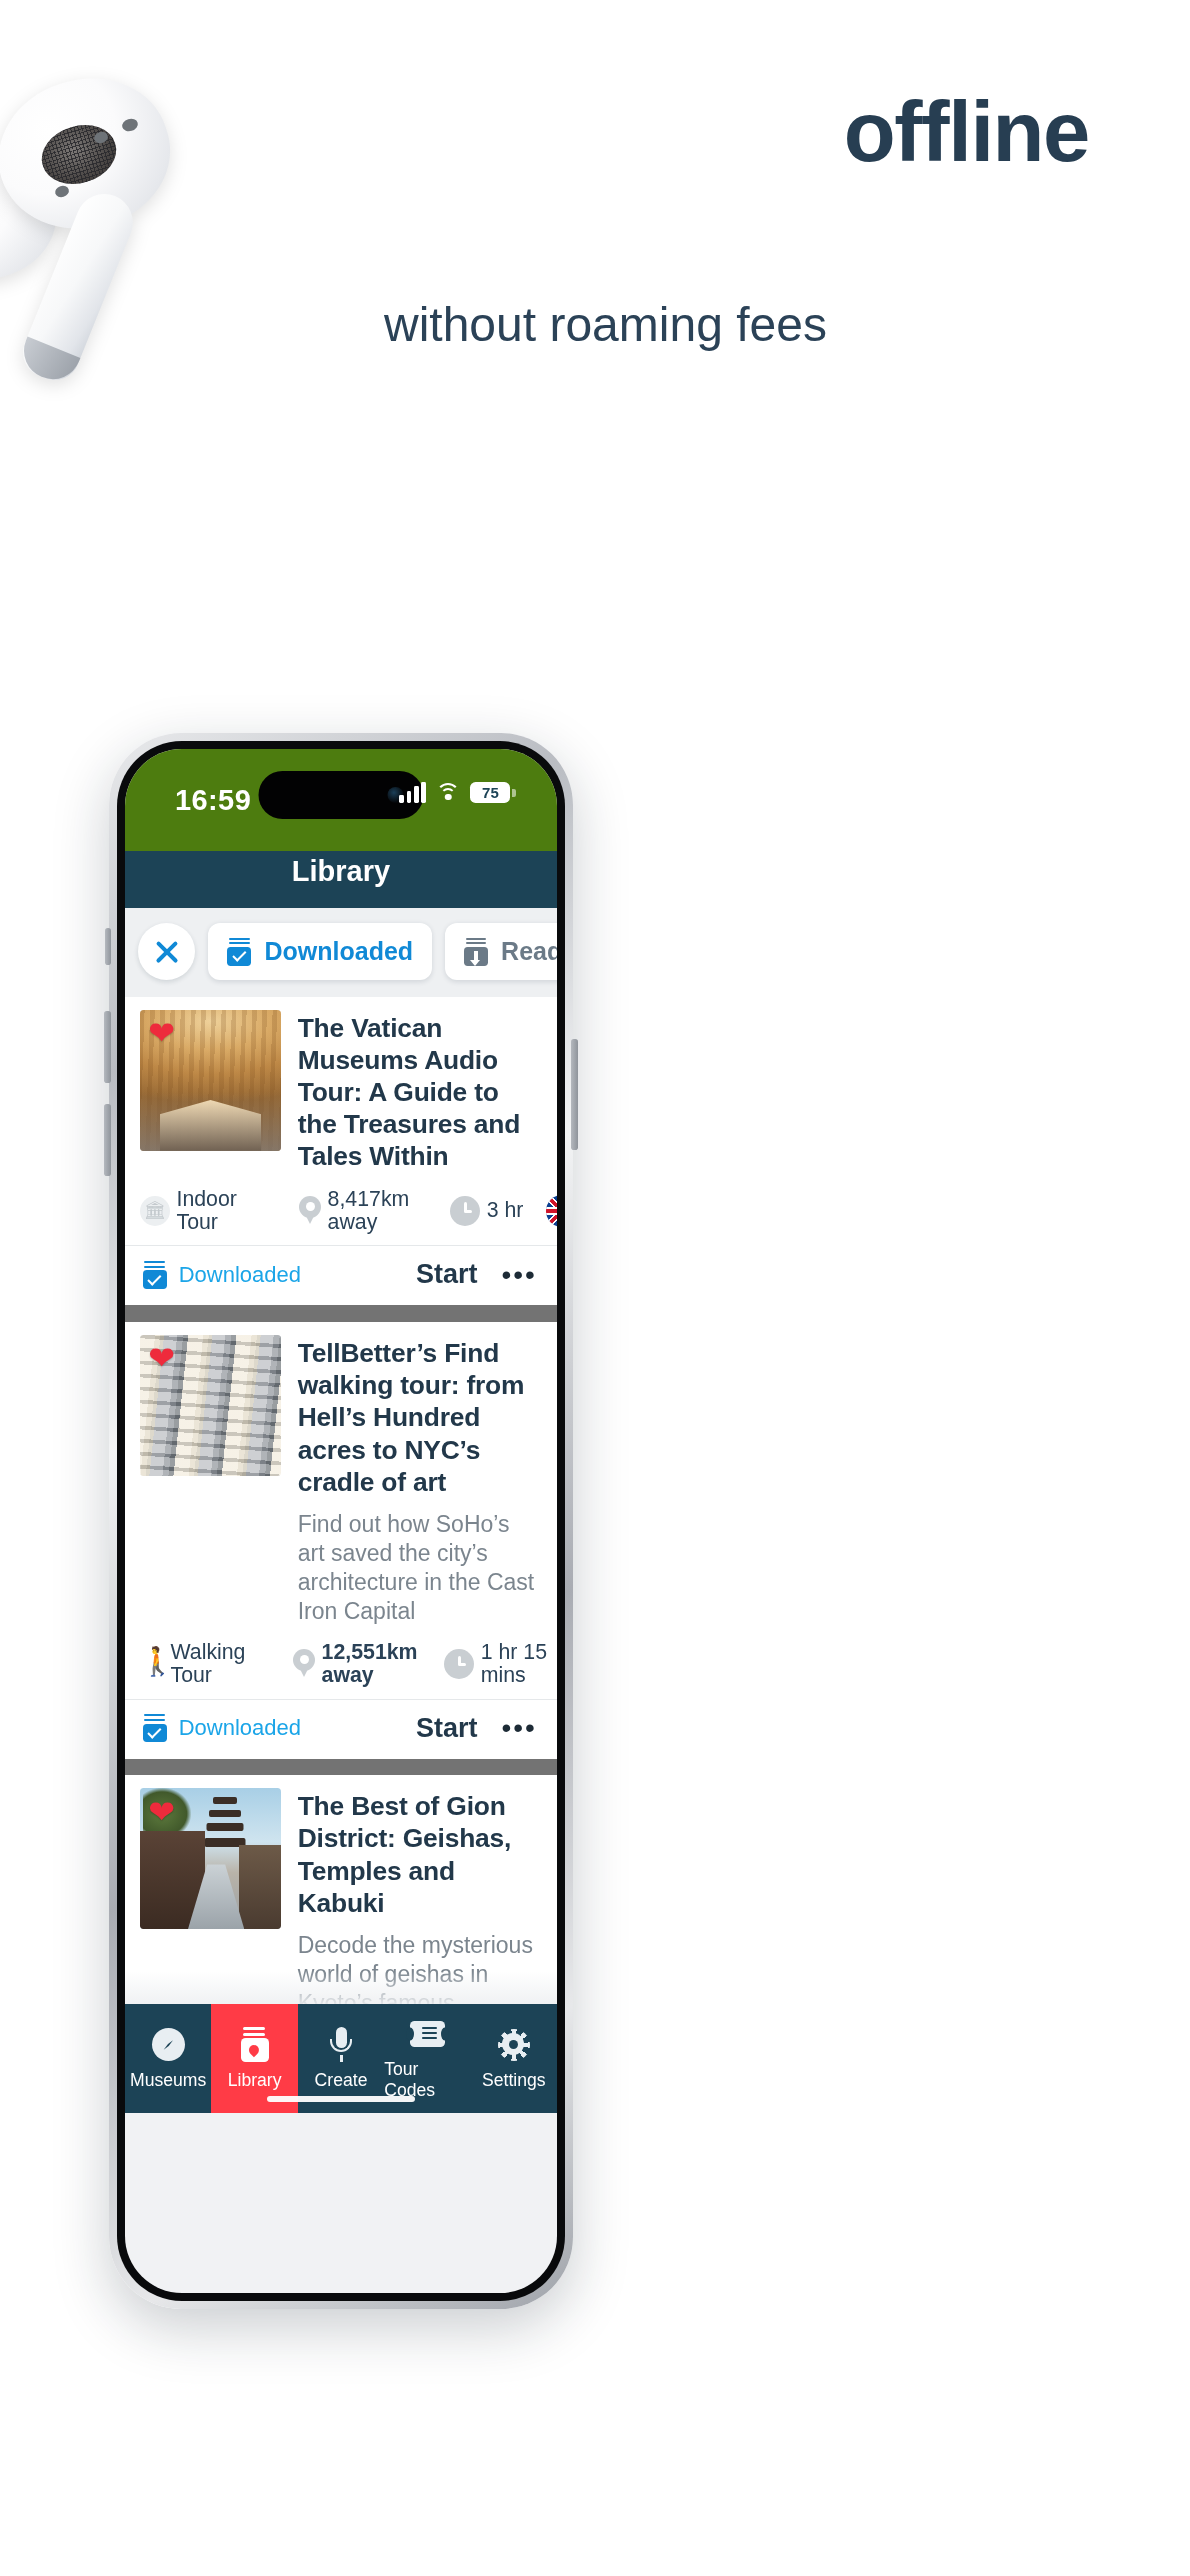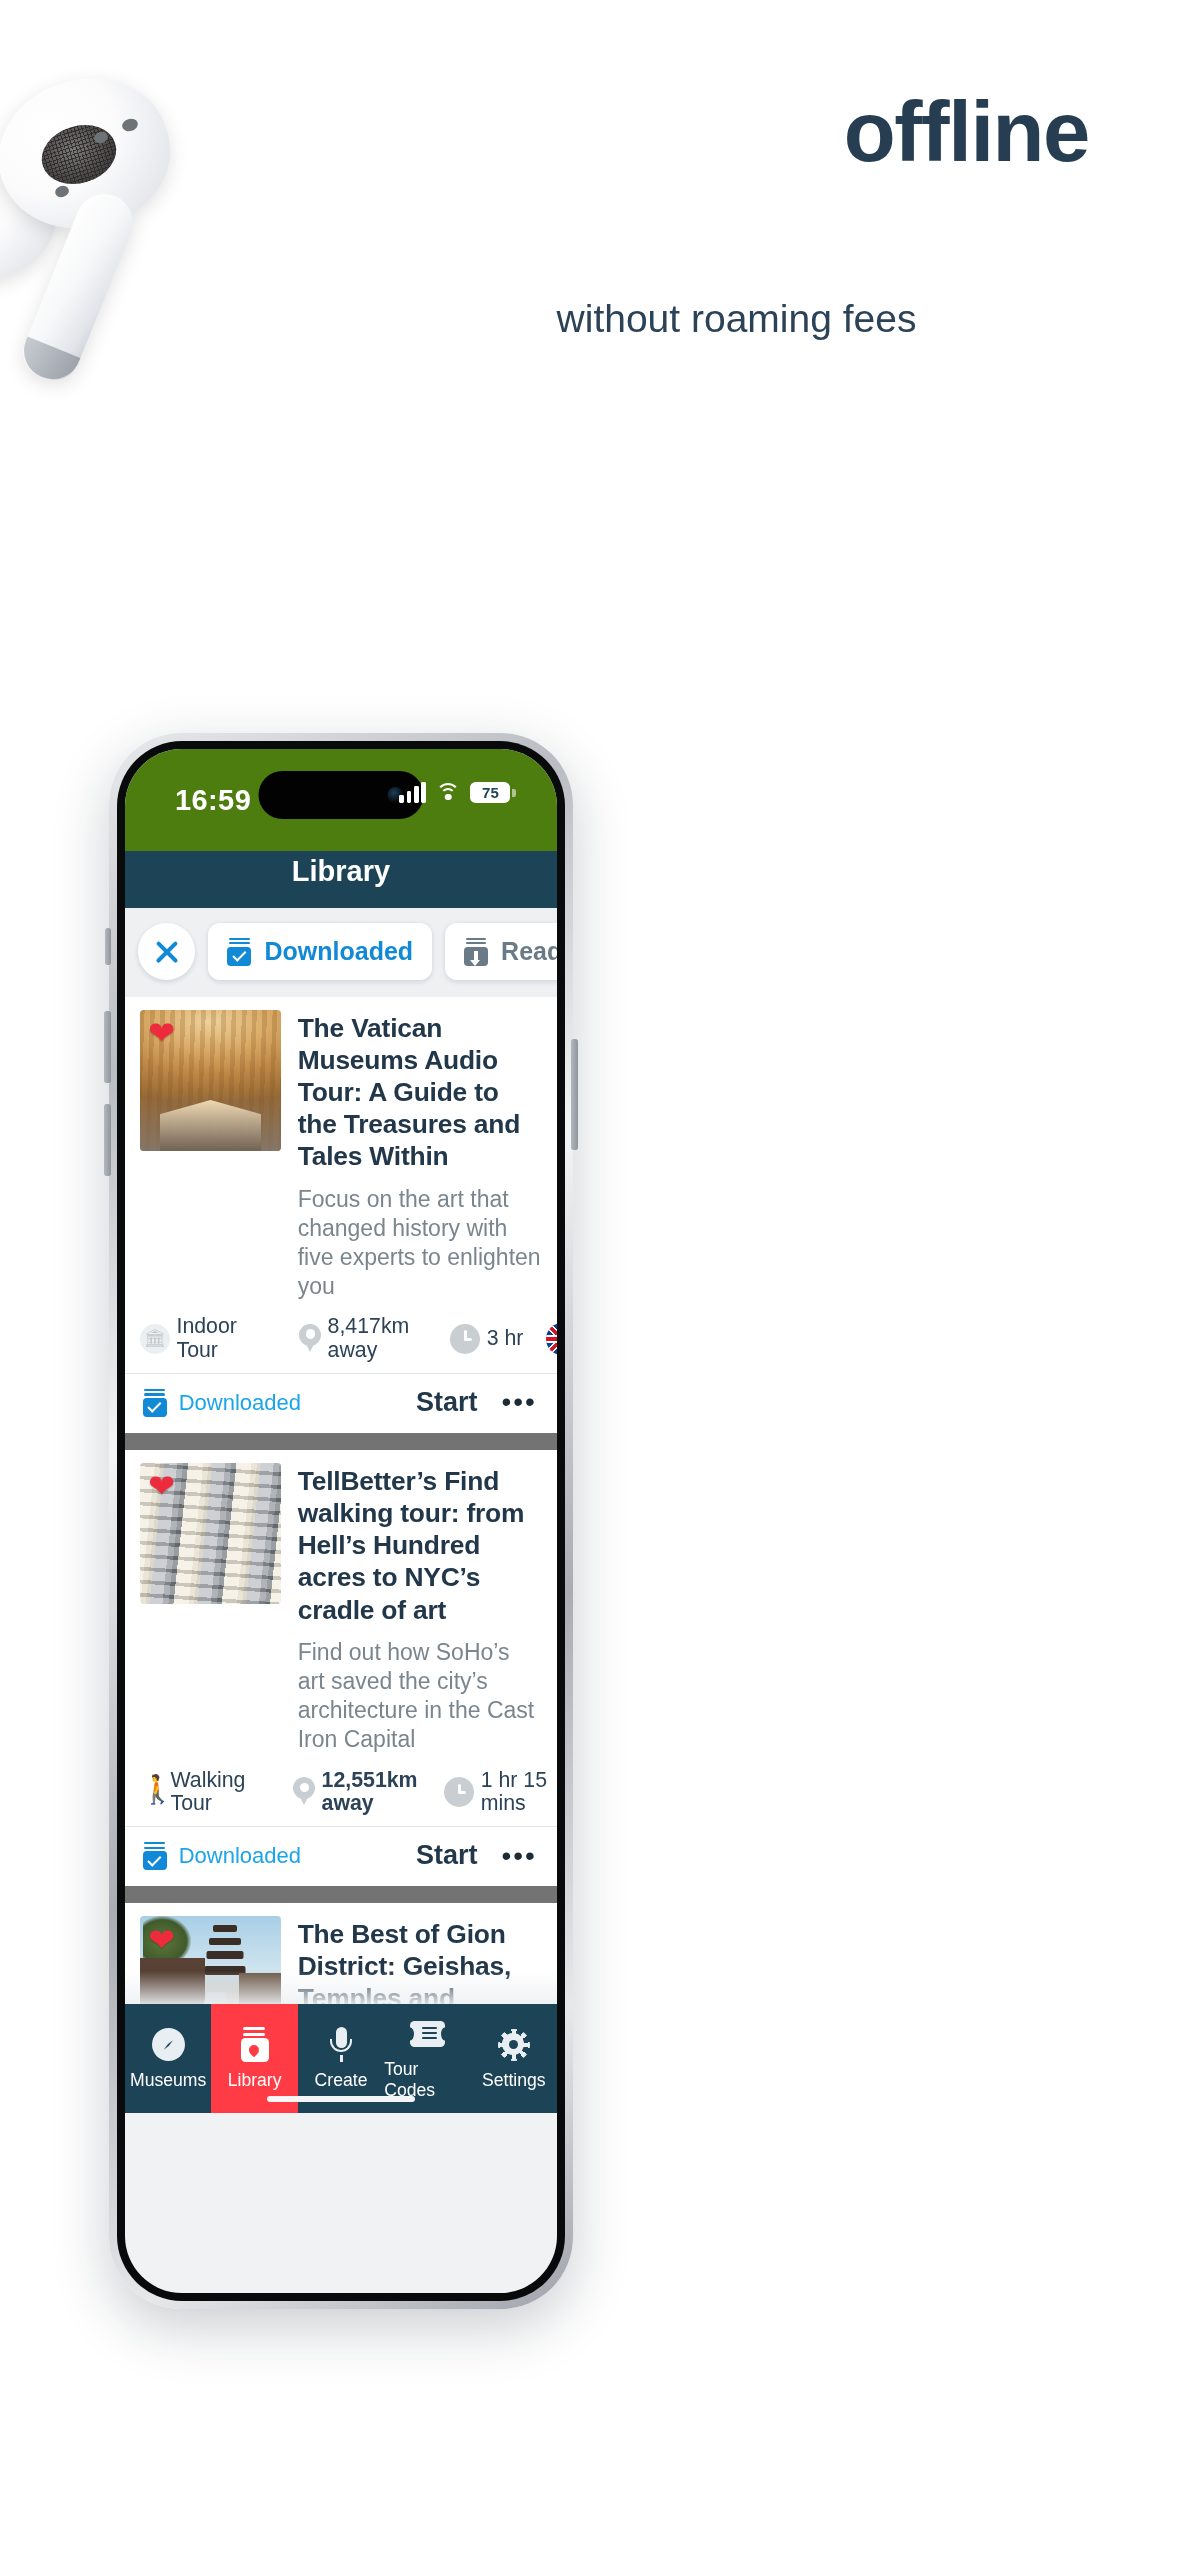--- a/index.html
+++ b/index.html
@@ -16,21 +16,21 @@
 
   .headline{
     position:absolute; right:102px; top:89px; width:705px;
     text-align:right;
     font-size:85px; line-height:1.02; font-weight:bold;
     color:#273e52; letter-spacing:-1.4px;
   }
   .headline .l2{ display:block; }
   .subhead{
     position:absolute; right:102px; top:297px; width:705px;
-    text-align:center; font-size:39px; color:#2b4257; font-weight:400;
+    text-align:left; font-size:48px; color:#2b4257; font-weight:400;
   }
 
   
   .airpods{ position:absolute; left:-37px; top:56px; width:352px; height:306px; }
 
   .bud{ position:absolute; filter:drop-shadow(0 5.6px 9.3px rgba(0,0,0,.12)); }
 
   .bud-head{
     width:172px; height:148px; border-radius:50% 50% 48% 52%;
     background:radial-gradient(ellipse at 34% 28%, #ffffff 0%, #fbfbfc 42%, #e6e8ec 78%, #d3d7dd 100%);
@@ -525,21 +525,20 @@
       </div>
 
       <div class="card">
         <div class="card-body">
           <div class="thumb">
             <div class="art-vatican"></div>
             <span class="heart-badge">❤</span>
           </div>
           <div class="card-text">
             <div class="card-title">The Vatican Museums Audio Tour: A Guide to the Treasures and Tales Within</div>
-            <div class="card-desc">Focus on the art that changed history with five experts to enlighten you</div>
           </div>
         </div>
         <div class="meta-row">
           <div class="meta">
             <span class="ico-circle mico">🏛</span>
             <span class="meta-txt">Indoor Tour</span>
           </div>
           <div class="meta" style="margin-left:15px;">
             <span class="ico-pin mico">
                 <span></span>

